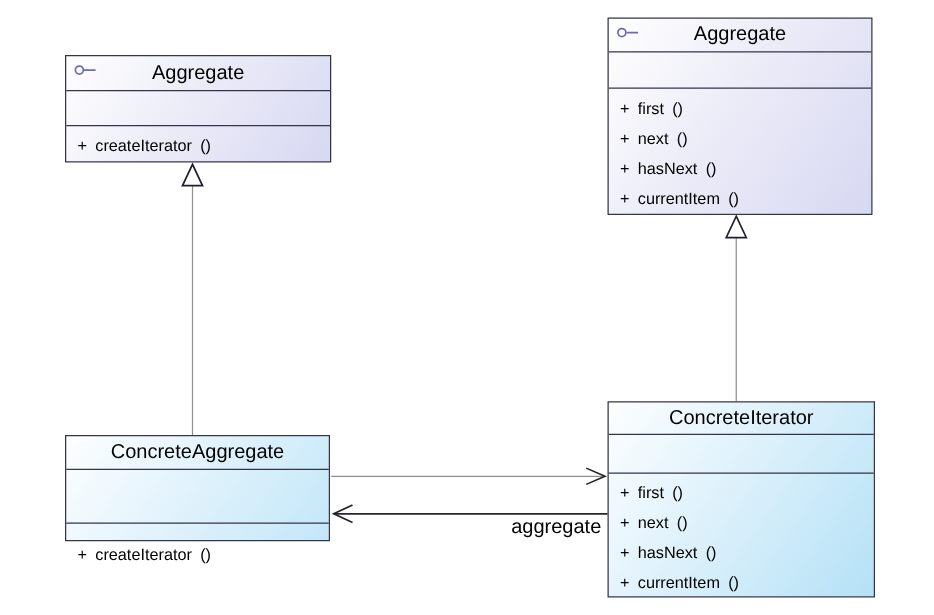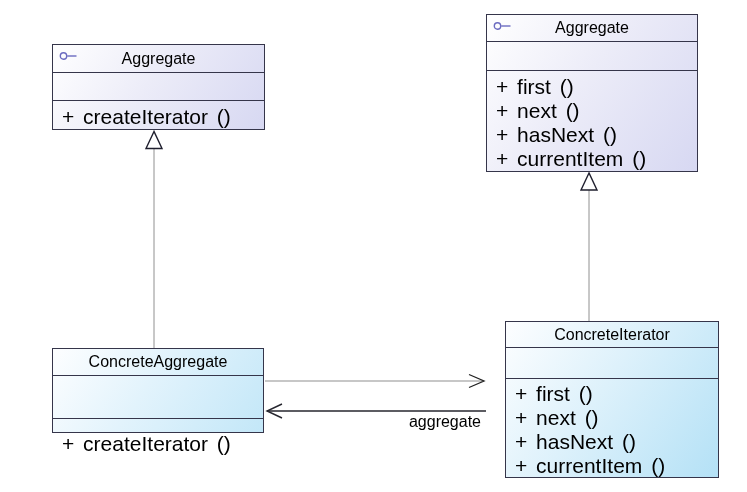--- a/index.html
+++ b/index.html
@@ -27,21 +27,20 @@
     border: 1.5px solid #35354a;
     display: flex;
     flex-direction: column;
     color: #000;
   }
   .class-box.lavender {
     background: linear-gradient(125deg, #ffffff 0%, #ececf8 45%, #d7d8f2 100%);
   }
   .class-box.blue {
     background: linear-gradient(125deg, #fdfeff 0%, #ddf1fb 45%, #b4e1f6 100%);
-    margin-left: 19px;
   }
   .class-box.blue-light {
     background: linear-gradient(125deg, #fdfeff 0%, #e2f3fc 45%, #c3e7f8 100%);
   }
   .title-bar {
     position: relative;
     box-sizing: border-box;
     border-bottom: 1.4px solid #35354a;
     display: flex;
     align-items: center;
@@ -56,21 +55,21 @@
   }
   .attrs-compartment {
     box-sizing: border-box;
     border-bottom: 1.4px solid #35354a;
     flex: 0 0 auto;
   }
   .methods-compartment {
     box-sizing: border-box;
     flex: 1 1 auto;
     padding: 2px 0 0 9px;
-    font-size: 21px;
+    font-size: 13px;
     word-spacing: 3px;
   }
   .methods-compartment .method-line {
     height: 24px;
     line-height: 24px;
     white-space: nowrap;
   }
   .methods-compartment.single {
     display: flex;
     align-items: flex-end;

